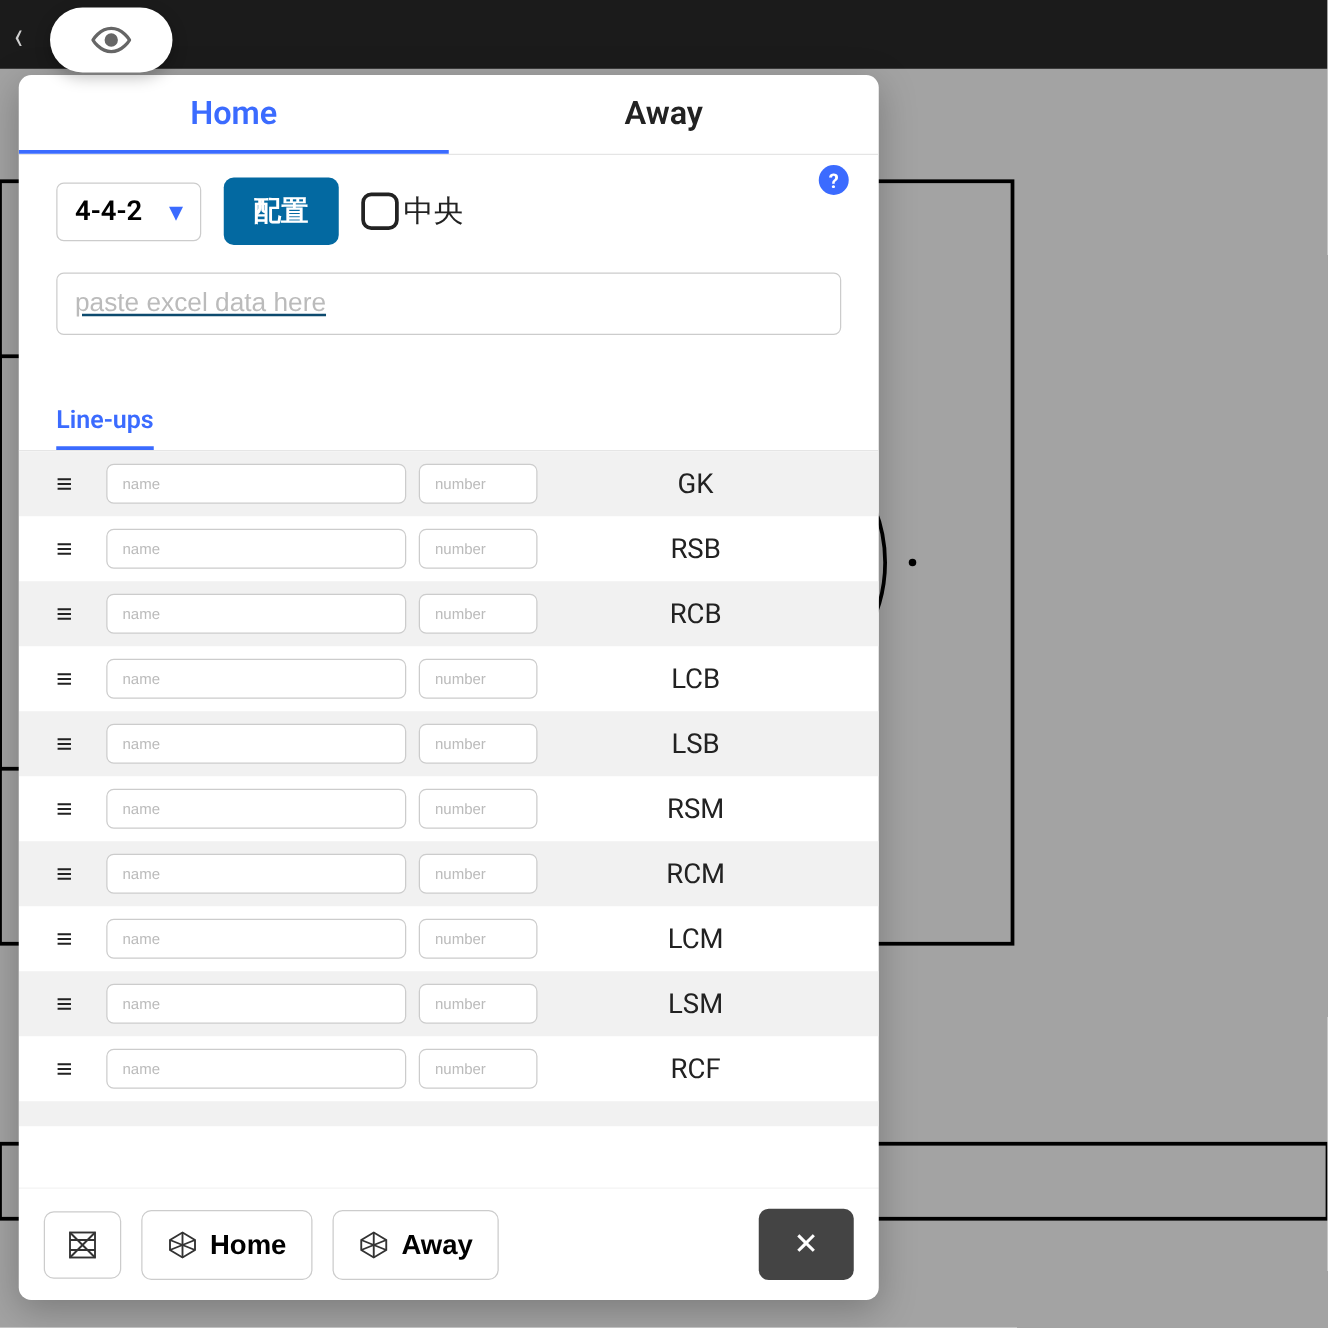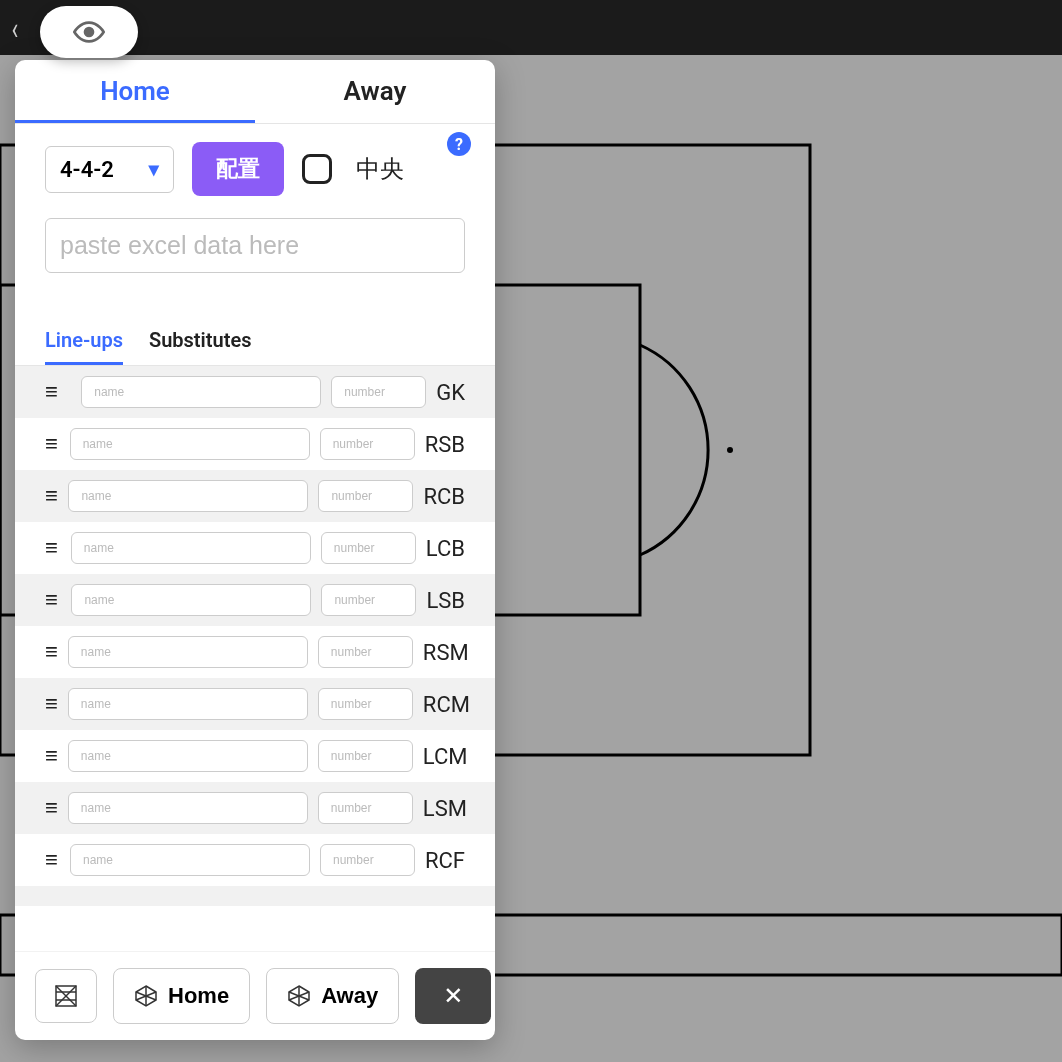--- a/index.html
+++ b/index.html
@@ -61,21 +61,21 @@
       top: 80px;
       left: 0;
       width: 100%;
       height: 900px;
     }
     
     .panel {
       position: absolute;
       top: 60px;
       left: 15px;
-      width: 480px;
+      width: 688px;
       height: 980px;
       background: #fff;
       border-radius: 10px;
       box-shadow: 0 8px 30px rgba(0,0,0,0.25);
       z-index: 50;
       display: flex;
       flex-direction: column;
       overflow: hidden;
     }
     
@@ -103,40 +103,40 @@
       padding: 18px 30px 10px 30px;
       gap: 18px;
       position: relative;
     }
     .formation-select {
       display: flex;
       align-items: center;
       border: 1px solid #ccc;
       border-radius: 6px;
       padding: 10px 14px;
-      gap: 35px;
+      gap: 22px;
       font-size: 22px;
       font-weight: 600;
       cursor: pointer;
     }
     .formation-select .chev { color: #3b6bff; font-size: 20px; }
     .deploy-btn {
-      background: #8b5cf6;
+      background: #0369a1;
       color: #fff;
       border: none;
       border-radius: 8px;
       padding: 12px 24px;
       font-size: 22px;
       font-weight: 600;
       cursor: pointer;
     }
     .center-check {
       display: flex;
       align-items: center;
-      gap: 24px;
+      gap: 4px;
       font-size: 24px;
       font-weight: 500;
       color: #222;
       cursor: pointer;
     }
     .checkbox {
       width: 30px;
       height: 30px;
       border: 3px solid #222;
       border-radius: 8px;
@@ -158,22 +158,23 @@
     }
     
     .paste-box {
       margin: 12px 30px 8px 30px;
     }
     .paste-box input {
       width: 100%;
       border: 1px solid #ccc;
       border-radius: 6px;
       padding: 12px 14px;
-      font-size: 25px;
-      color: #ec4899;
+      font-size: 21px;
+      color: #0c4a6e;
+      text-decoration: underline;
     }
     .paste-box input::placeholder { color: #bbb; }
     
     .sub-tabs {
       display: flex;
       padding: 0 30px;
       gap: 26px;
       margin-top: 8px;
       border-bottom: 1px solid #e5e5e5;
     }
@@ -302,21 +303,20 @@
     </div>
     <div class="help-icon">?</div>
   </div>
 
   <div class="paste-box">
     <input type="text" placeholder="paste excel data here" style="">
   </div>
 
   <div class="sub-tabs">
     <div class="sub-tab active">Line-ups</div>
-    <div class="sub-tab">Substitutes</div>
   </div>
 
   <div class="rows" id="rows-container">
       <div class="player-row alt">
         <span class="drag-handle">≡</span>
         <input class="name-input" placeholder="name" style="">
         <input class="num-input" placeholder="number" style="">
         <span class="pos-label">GK</span>
       </div>
       <div class="player-row">

